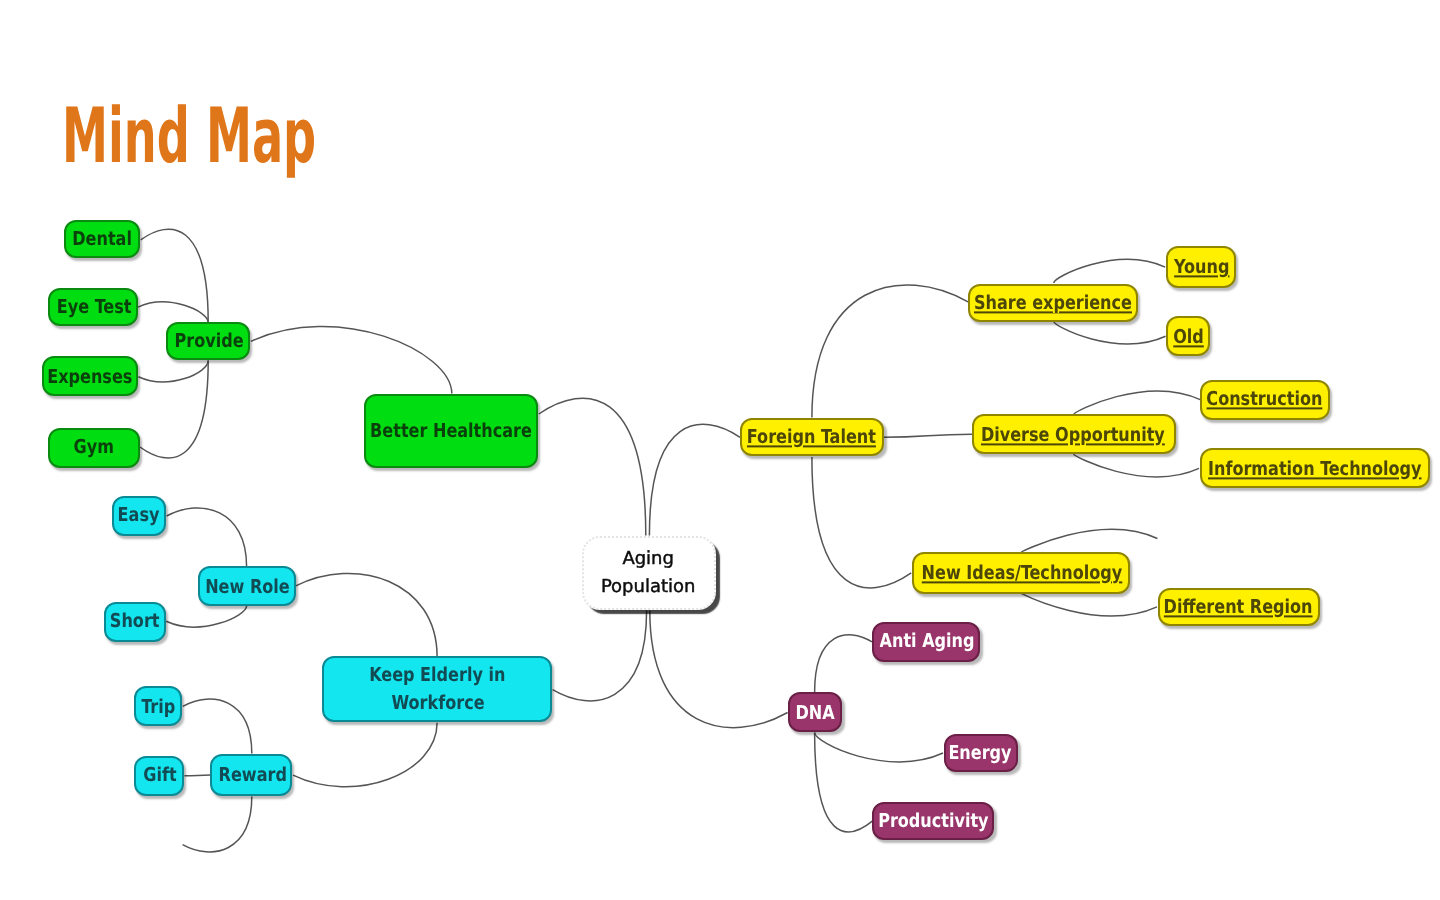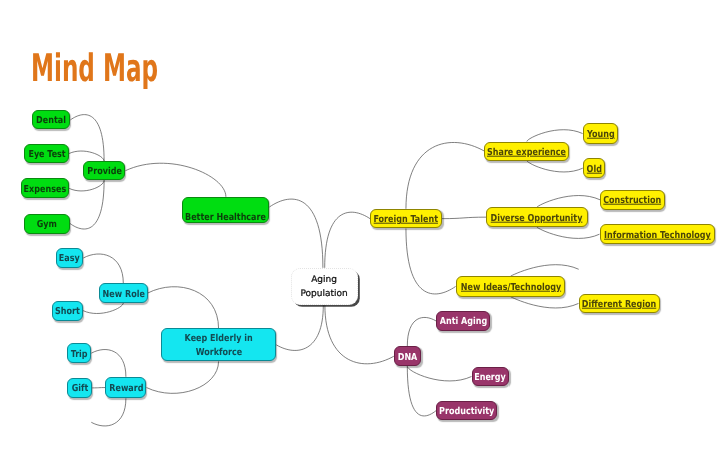--- a/index.html
+++ b/index.html
@@ -76,21 +76,21 @@
     </div>
     <div class="node n-green" style="left: 20.6px; top: 178.3px; width: 48.6px; height: 20.2px;">
       <span>Expenses</span>
     </div>
     <div class="node n-green" style="left: 24px; top: 213.5px; width: 46px; height: 20px;">
       <span>Gym</span>
     </div>
     <div class="node n-green" style="left: 82.8px; top: 161.1px; width: 42.6px; height: 19.2px;">
       <span>Provide</span>
     </div>
-    <div class="node n-green" style="left: 182.4px; top: 196.8px; width: 87px; height: 26px; align-items: flex-end;">
+    <div class="node n-green" style="left: 182.4px; top: 196.8px; width: 87px; height: 37px;">
       <span>Better Healthcare</span>
     </div>
     <div class="node n-cyan" style="left: 56.2px; top: 248.3px; width: 27.1px; height: 19.4px;">
       <span>Easy</span>
     </div>
     <div class="node n-cyan" style="left: 52.1px; top: 300.5px; width: 31px; height: 20.3px;">
       <span>Short</span>
     </div>
     <div class="node n-cyan" style="left: 99px; top: 283.2px; width: 48.6px; height: 19.8px;">
       <span>New Role</span>

